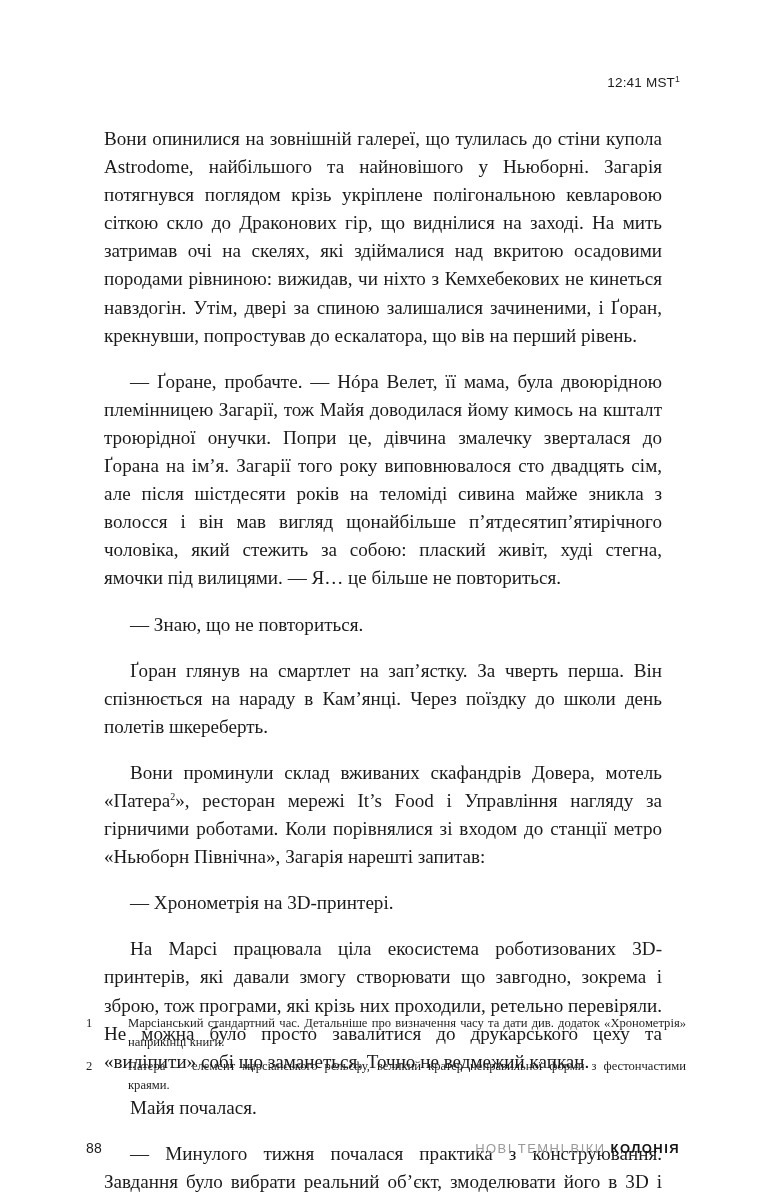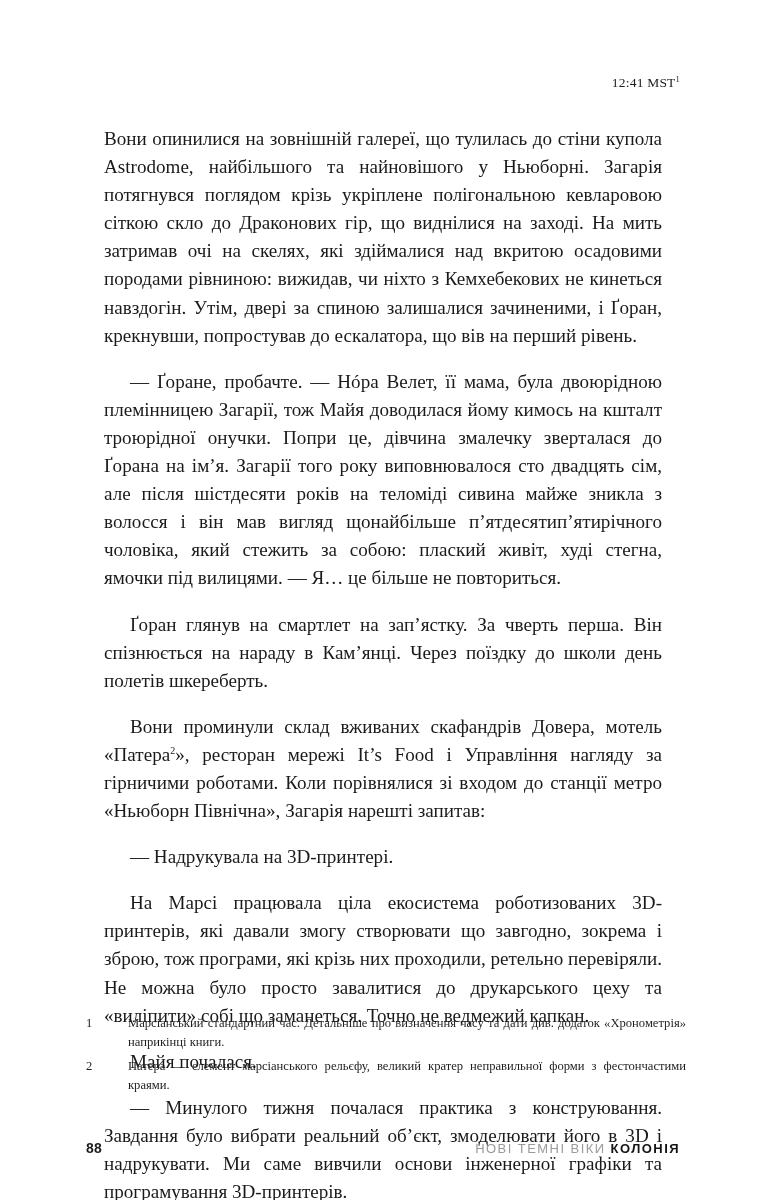--- a/index.html
+++ b/index.html
@@ -22,21 +22,21 @@
     padding: 0;
   }
 
   
   .page-header {
     position: absolute;
     top: 76px;
     left: 86px;
     right: 86px;
     text-align: right;
-    font-family: Liberation Serif, serif;
+    font-family: Liberation Sans, sans-serif;
     font-size: 13.5px;
     letter-spacing: 0.2px;
     color: #1d1d1d;
     line-height: 1;
   }
   .page-header sup {
     font-size: 8.5px;
     vertical-align: super;
     line-height: 0;
   }
@@ -99,21 +99,21 @@
     bottom: 44px;
     left: 86px;
     right: 86px;
     display: flex;
     align-items: baseline;
     justify-content: space-between;
     font-family: "Liberation Sans", "DejaVu Sans", sans-serif;
   }
   .folio {
     font-size: 14px;
-    font-weight: bold;
+    font-weight: normal;
     color: #1b1b1b;
     letter-spacing: 0.3px;
   }
   .running-head {
     font-size: 13px;
     letter-spacing: 1.45px;
     white-space: nowrap;
   }
   .running-head .series {
     color: #9a9a9a;
@@ -130,23 +130,24 @@
 
 <div class="page">
 
   <div class="page-header">
     <span>12:41 MST</span><sup>1</sup>
   </div>
 
   <div class="body-block">
     <p class="noindent">Вони опинилися на зовнішній галереї, що тулилась до стіни купола Astrodome, найбільшого та найновішого у Ньюборні. Загарія потягнувся поглядом крізь укріплене полігональною кевларовою сіткою скло до Драконових гір, що виднілися на заході. На мить затримав очі на скелях, які здіймалися над вкритою осадовими породами рівниною: вижидав, чи ніхто з Кемхебекових не кинеться навздогін. Утім, двері за спиною залишалися зачиненими, і Ґоран, крекнувши, попростував до ескалатора, що вів на перший рівень.</p>
     <p>— Ґоране, пробачте. — Нóра Велет, її мама, була двоюрідною племінницею Загарії, тож Майя доводилася йому кимось на кшталт троюрідної онучки. Попри це, дівчина змалечку зверталася до Ґорана на ім’я. Загарії того року виповнювалося сто двадцять сім, але після шістдесяти років на теломіді сивина майже зникла з волосся і він мав вигляд щонайбільше п’ятдесятип’ятирічного чоловіка, який стежить за собою: плаский живіт, худі стегна, ямочки під вилицями. — Я… це більше не повториться.</p>
+    <p>— Знаю, що не повториться.</p>
     <p>Ґоран глянув на смартлет на зап’ястку. За чверть перша. Він спізнюється на нараду в Кам’янці. Через поїздку до школи день полетів шкереберть.</p>
     <p><span>Вони проминули склад вживаних скафандрів Довера, мотель «Патера</span><sup>2</sup><span>», ресторан мережі It’s Food і Управління нагляду за гірничими роботами. Коли порівнялися зі входом до станції метро «Ньюборн Північна», Загарія нарешті запитав:</span></p>
-    <p>— Надрукувала на 3D-принтері.</p>
+    <p>— Хронометрія на 3D-принтері.</p>
     <p>На Марсі працювала ціла екосистема роботизованих 3D-принтерів, які давали змогу створювати що завгодно, зокрема і зброю, тож програми, які крізь них проходили, ретельно перевіряли. Не можна було просто завалитися до друкарського цеху та «виліпити» собі що заманеться. Точно не ведмежий капкан.</p>
     <p>Майя почалася.</p>
     <p>— Минулого тижня почалася практика з конструювання. Завдання було вибрати реальний об’єкт, змоделювати його в 3D і надрукувати. Ми саме вивчили основи інженерної графіки та програмування 3D-принтерів.</p>
   </div>
 
   <div class="footnotes">
     <div class="footnote">
       <span class="fn-num">1</span>
       <span>Марсіанський стандартний час. Детальніше про визначення часу та дати див. додаток «Хронометрія» наприкінці книги.</span>
     </div>

